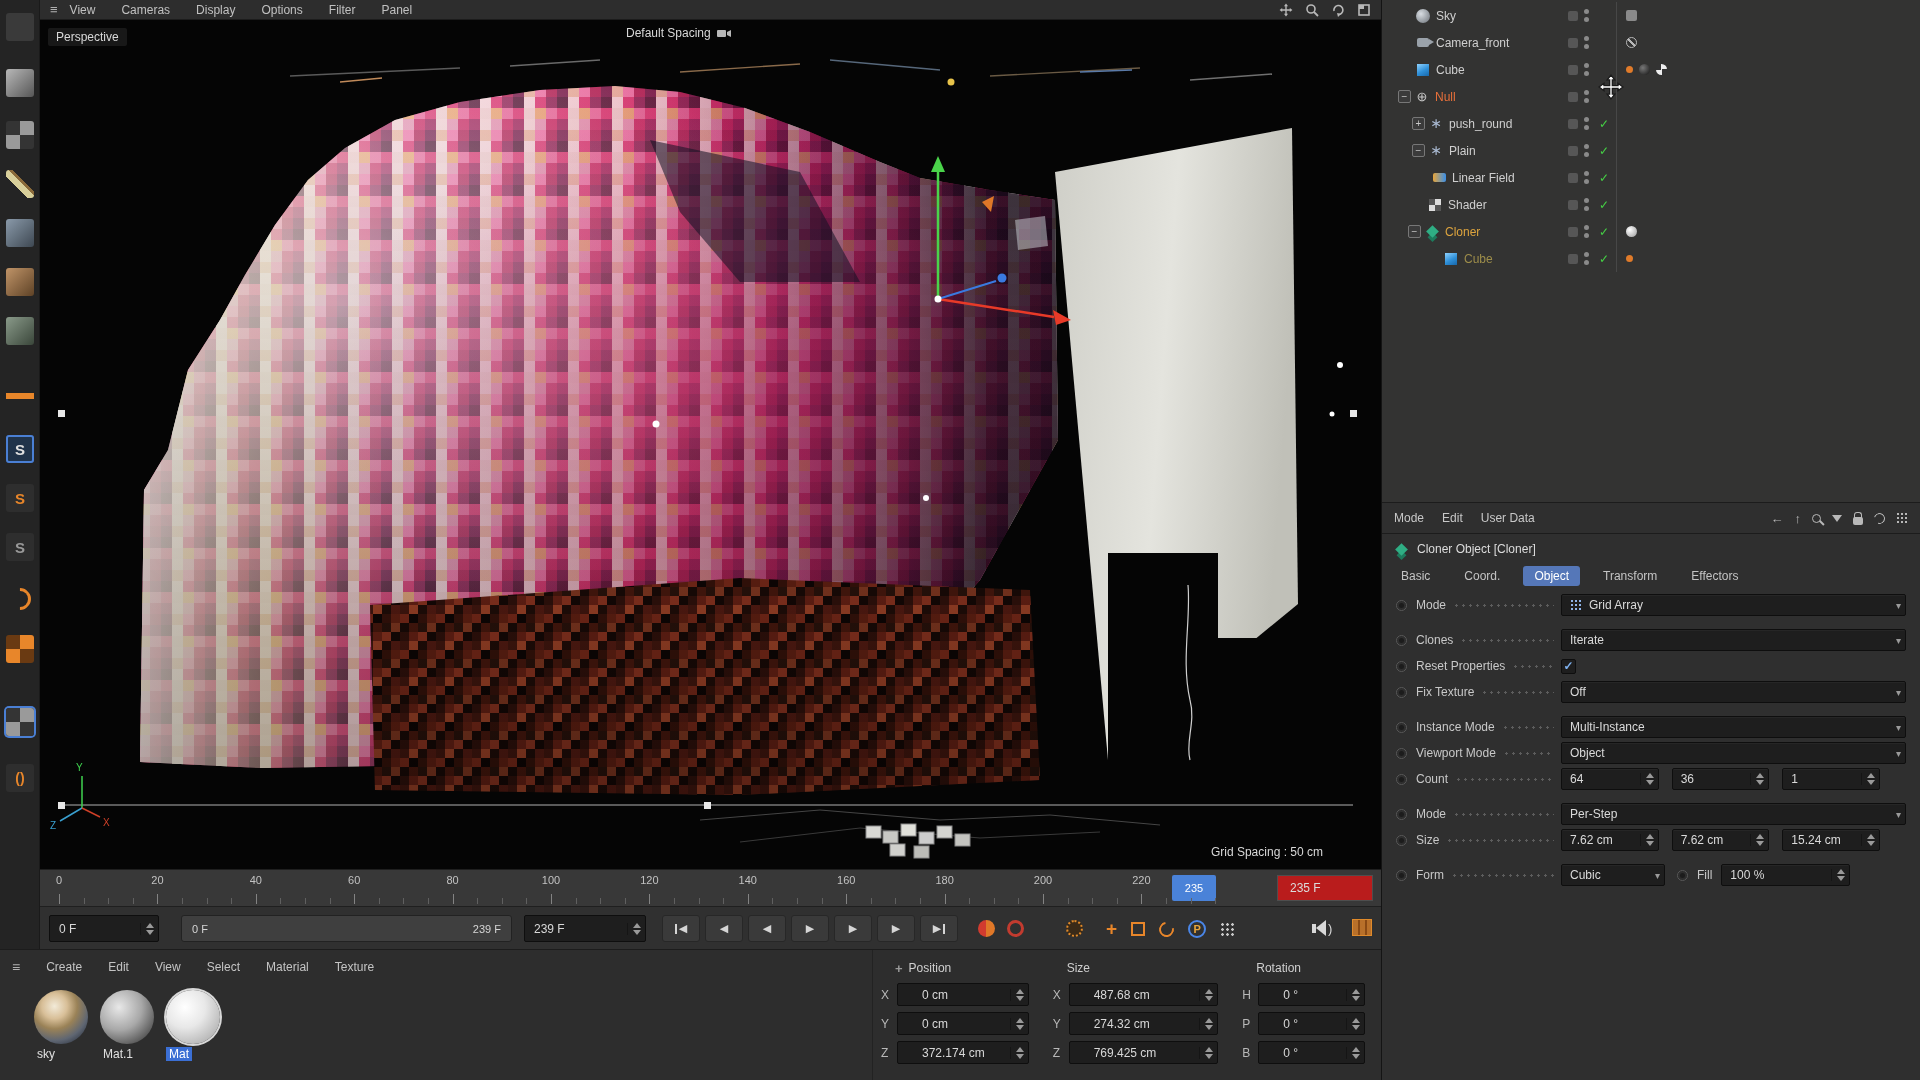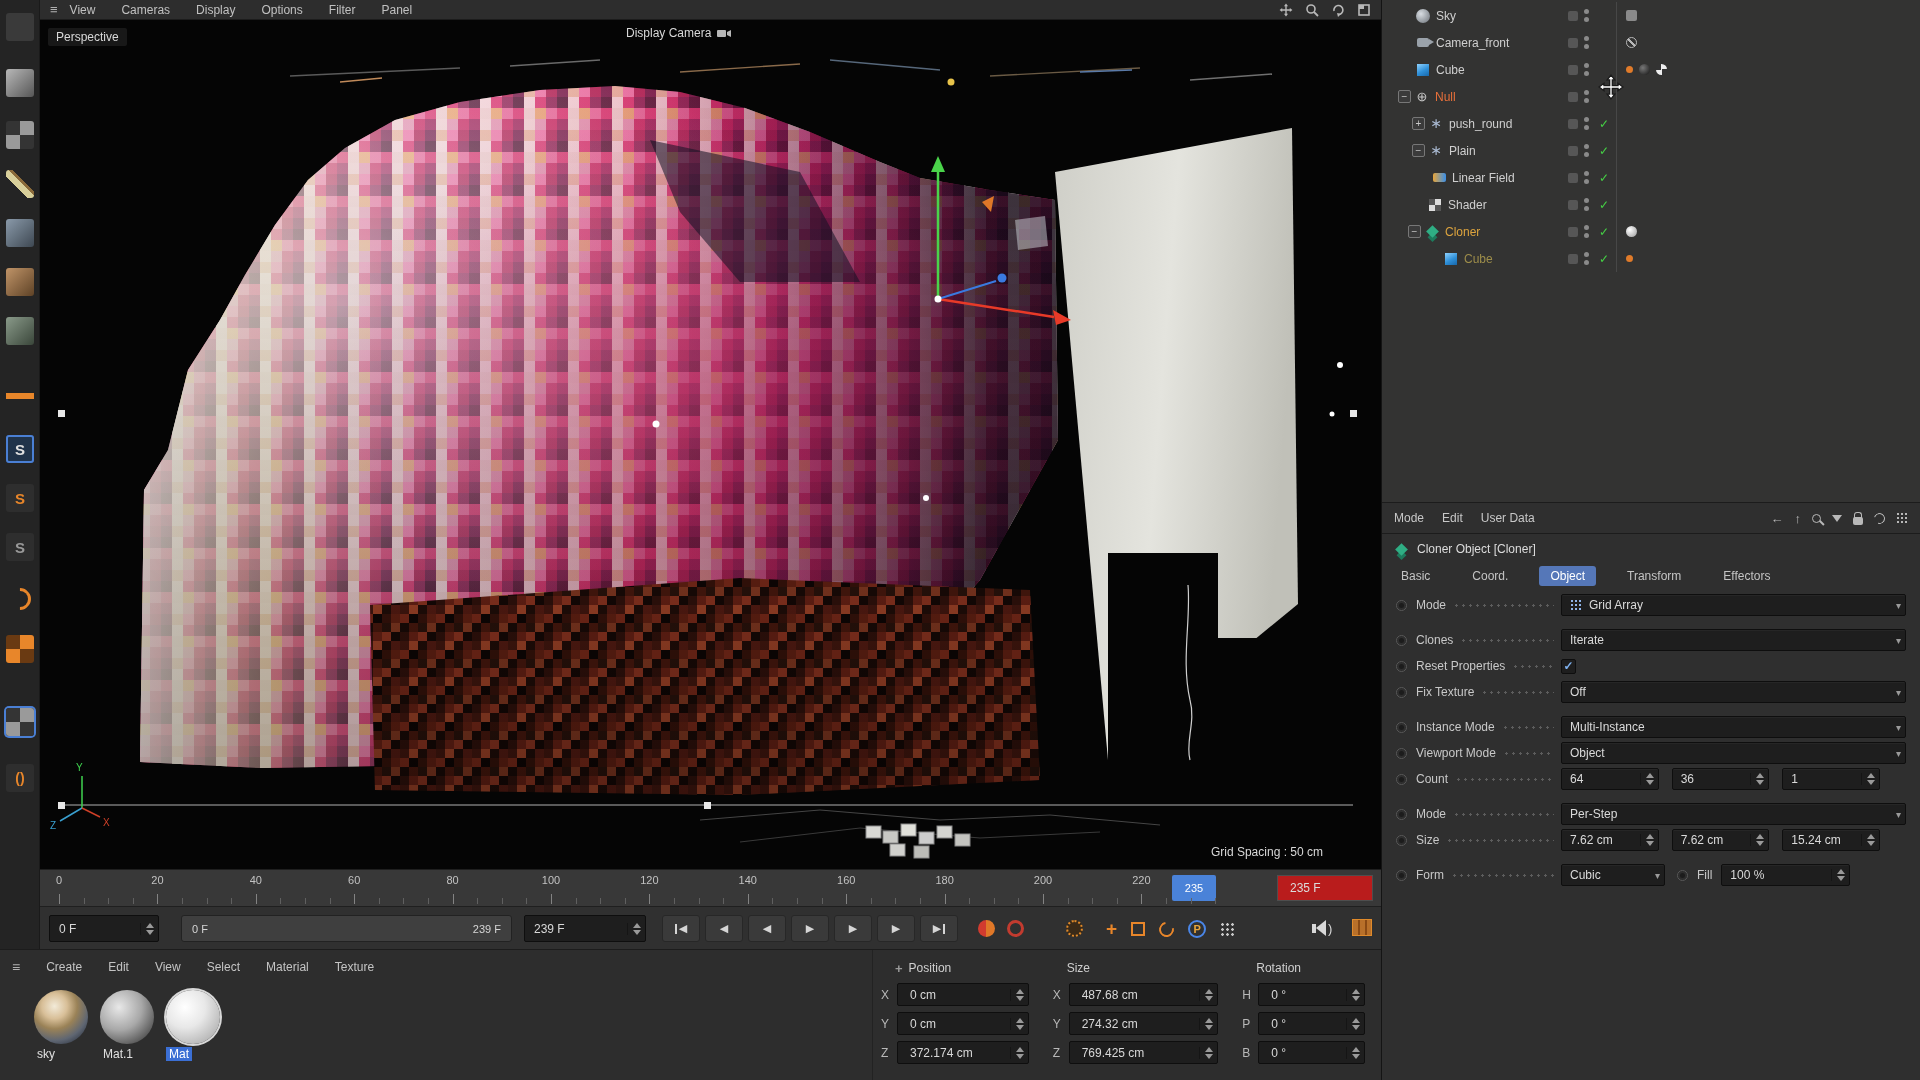--- a/index.html
+++ b/index.html
@@ -98,21 +98,21 @@
 
   
   #coords{position:absolute;left:872px;top:0;width:509px;height:131px;border-left:1px solid #222;display:flex;padding:6px 0 0 0;}
   .cgroup{display:flex;flex-direction:column;}
   .cg1{width:172px;} .cg2{width:190px;} .cg3{width:147px;}
   .chead{height:24px;display:flex;align-items:center;gap:6px;color:#cfcfcf;padding-left:22px;}
   .chead .axicon{color:#9a9a9a;font-weight:bold;font-size:13px;}
   .crow{display:flex;align-items:center;height:29px;padding-left:8px;}
   .crow .axis{width:16px;color:#b8b8b8;}
   .cfield{flex:1;height:23px;background:#1e1e1e;border:1px solid #0e0e0e;border-radius:2px;display:flex;
-          align-items:center;padding:0 4px 0 12px;margin-right:16px;color:#d8d8d8;}
+          align-items:center;padding:0 4px 0 24px;margin-right:16px;color:#d8d8d8;}
 
   
   #right{position:absolute;left:1381px;top:0;width:539px;height:1080px;background:#2f2f2f;border-left:1px solid #141414;}
 
   
   #om{position:relative;height:502px;background:#333332;padding-top:2px;overflow:hidden;}
   .omrow{display:flex;align-items:center;height:27px;}
   .omname{margin-left:6px;color:#cfcfcf;white-space:nowrap;}
   .omrow.null .omname{color:#e8703a;}
   .omrow.cloner .omname{color:#dda43e;}
@@ -153,21 +153,21 @@
   .mi{color:#b8b8b8;font-size:13px;line-height:13px;}
   .mi-search{width:9px;height:9px;border:1.5px solid #b8b8b8;border-radius:50%;position:relative;}
   .mi-search::after{content:'';position:absolute;width:6px;height:1.5px;background:#b8b8b8;transform:rotate(45deg);right:-5px;bottom:-2px;}
   .mi-funnel{width:0;height:0;border-left:5px solid transparent;border-right:5px solid transparent;border-top:7px solid #b8b8b8;}
   .mi-lock{width:10px;height:8px;background:#b8b8b8;border-radius:2px;position:relative;margin-top:5px;}
   .mi-lock::before{content:'';position:absolute;top:-5px;left:1px;width:6px;height:5px;border:1.5px solid #b8b8b8;border-bottom:none;border-radius:3px 3px 0 0;}
   .mi-cycle{width:11px;height:11px;border:1.5px solid #b8b8b8;border-radius:50%;border-left-color:transparent;transform:rotate(-30deg);}
   .mi-grid9{width:12px;height:12px;background:radial-gradient(circle,#b8b8b8 1.2px,transparent 1.5px);background-size:4px 4px;}
 
   #atitle{height:30px;display:flex;align-items:center;gap:9px;padding:0 12px;color:#dcdcdc;}
-  #atabs{display:flex;gap:20px;padding:2px 8px 6px;align-items:center;}
+  #atabs{display:flex;gap:12px;padding:2px 8px 6px;align-items:center;}
   .atab{padding:3px 11px;color:#c4c4c4;border-radius:3px;}
   .atab.active{background:#5577b8;color:#fff;}
   #asect{font-weight:bold;color:#dadada;padding:8px 14px 8px;}
 
   #arows{padding:0 14px;}
   .arow{display:flex;align-items:center;height:26px;}
   .agap{height:9px;}
   .pcirc{width:11px;height:11px;border-radius:50%;background:#1c1c1c;border:1px solid #5a5a5a;
          box-shadow:inset 0 0 0 2px #2e2e2e;margin-right:9px;flex:none;}
   .albl{flex:none;color:#c8c8c8;white-space:nowrap;}
@@ -385,21 +385,21 @@
         <line x1="42" y1="788" x2="20" y2="801" stroke="#3aa0d0" stroke-width="1.5"></line>
         <line x1="42" y1="788" x2="60" y2="797" stroke="#d04028" stroke-width="1.5"></line>
         <text x="36" y="751" fill="#3fd34f">Y</text>
         <text x="10" y="809" fill="#3aa0d0">Z</text>
         <text x="63" y="806" fill="#d04028">X</text>
       </g>
     </svg>
 
     <div id="persp-label">Perspective</div>
     <div id="cam-label">
-      <span>Display Camera</span>
+      <span>Default Spacing</span>
       <svg width="16" height="11" viewBox="0 0 16 11">
           <rect x="0" y="2" width="9" height="7" rx="1" fill="#b8b8b8"></rect>
           <path d="M10 4 L14 2 V9 L10 7 Z" fill="#b8b8b8"></path>
         </svg>
     </div>
     <div id="grid-label">Grid Spacing : 50 cm</div>
   </div>
 
   <div id="ruler">
     <div id="playhead">235</div>

